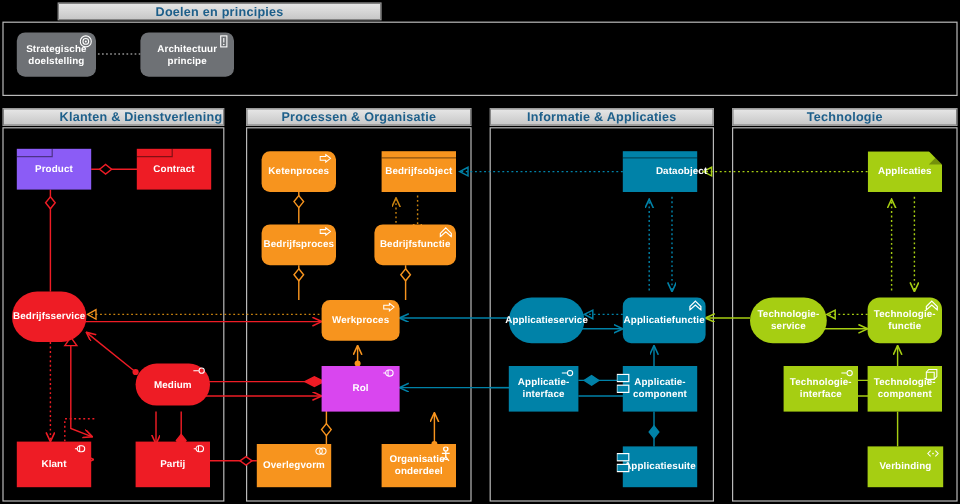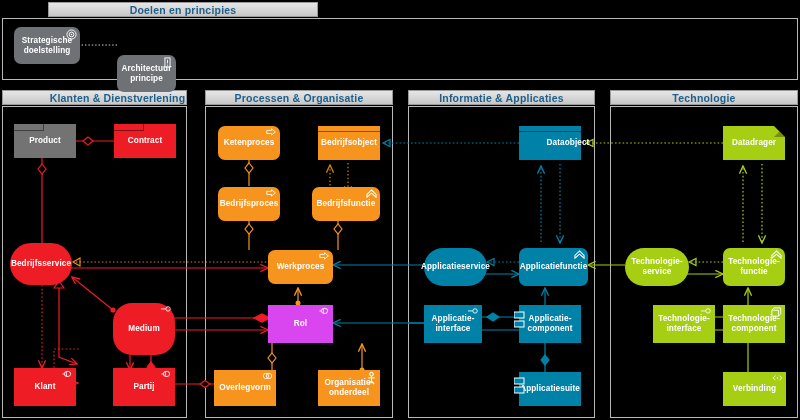--- a/index.html
+++ b/index.html
@@ -245,41 +245,41 @@
   <div class="node rounded" style="left:14px;top:27px;width:66px;height:37px;background:#6e7175;">
     <span class="gl">
       <svg viewBox="0 0 12 12">
           <circle cx="6" cy="6" r="5" fill="none" stroke="#fff" stroke-width="1"></circle>
           <circle cx="6" cy="6" r="2.6" fill="none" stroke="#fff" stroke-width="1"></circle>
           <circle cx="6" cy="6" r=".9" fill="#fff"></circle>
         </svg>
     </span>
     <span class="lbl">Strategische doelstelling</span>
   </div>
-  <div class="node rounded" style="left:117px;top:27px;width:59px;height:37px;background:#6e7175;margin-top:28px;">
+  <div class="node rounded" style="left:117px;top:27px;width:78px;height:37px;background:#6e7175;">
     <span class="gl">
       <svg viewBox="0 0 12 12">
           <rect x="3.2" y="1" width="5.6" height="10" fill="none" stroke="#fff" stroke-width="1"></rect>
           <line x1="6" y1="3" x2="6" y2="7" stroke="#fff" stroke-width="1"></line>
           <circle cx="6" cy="8.8" r=".7" fill="#fff"></circle>
         </svg>
     </span>
     <span class="lbl">Architectuur principe</span>
   </div>
 
-  <div class="node rect product" style="left:14px;top:124px;width:62px;height:34px;background:#737373;">
+  <div class="node rect product" style="left:14px;top:124px;width:62px;height:34px;background:#8b5cf6;">
     <span class="lbl">Product</span>
   </div>
   <div class="node rect product" style="left:114px;top:124px;width:62px;height:34px;background:#ee1c25;">
     <span class="lbl">Contract</span>
   </div>
   <div class="node oval" style="left:10px;top:243px;width:62px;height:42px;background:#ee1c25;">
     <span class="lbl">Bedrijfsservice</span>
   </div>
-  <div class="node rect" style="left:113px;top:303px;width:62px;height:52px;background:#ee1c25;border-radius:19px;">
+  <div class="node rect" style="left:113px;top:303px;width:62px;height:35px;background:#ee1c25;border-radius:19px;">
     <span class="gl">
       <svg viewBox="0 0 14 10">
           <line x1="0" y1="5" x2="6" y2="5" stroke="#fff" stroke-width="1.1"></line>
           <circle cx="9" cy="5" r="2.8" fill="none" stroke="#fff" stroke-width="1.1"></circle>
         </svg>
     </span>
     <span class="lbl">Medium</span>
   </div>
   <div class="node rect" style="left:14px;top:368px;width:62px;height:38px;background:#ee1c25;">
     <span class="gl">
@@ -405,26 +405,26 @@
     <span class="gl" style="left:-5px;right:auto;top:5px;width:12px;height:18px;">
       <svg viewBox="0 0 12 18">
           <rect x="0" y="1" width="10" height="6" fill="#0082a8" stroke="#fff" stroke-width="1"></rect>
           <rect x="0" y="10" width="10" height="6" fill="#0082a8" stroke="#fff" stroke-width="1"></rect>
         </svg>
     </span>
     <span class="lbl">Applicatiesuite</span>
   </div>
 
   <div class="node rect artifact" style="left:723px;top:126px;width:62px;height:34px;background:#a6ce12;">
-    <span class="lbl">Datadrager</span>
+    <span class="lbl">Applicaties</span>
   </div>
   <div class="node oval" style="left:625px;top:248px;width:64px;height:38px;background:#a6ce12;">
     <span class="lbl">Technologie-service</span>
   </div>
-  <div class="node rounded" style="left:723px;top:248px;width:62px;height:38px;background:#a6ce12;">
+  <div class="node rounded" style="left:723px;top:248px;width:62px;height:38px;background:#a6ce12;border-radius:10px;">
     <span class="gl">
       <svg viewBox="0 0 12 10">
           <path d="M6,1 L11,6 L11,9 L6,4.5 L1,9 L1,6 Z" fill="none" stroke="#fff" stroke-width="1.1"></path>
         </svg>
     </span>
     <span class="lbl">Technologie-functie</span>
   </div>
   <div class="node rect" style="left:653px;top:305px;width:62px;height:38px;background:#a6ce12;">
     <span class="gl">
       <svg viewBox="0 0 14 10">

